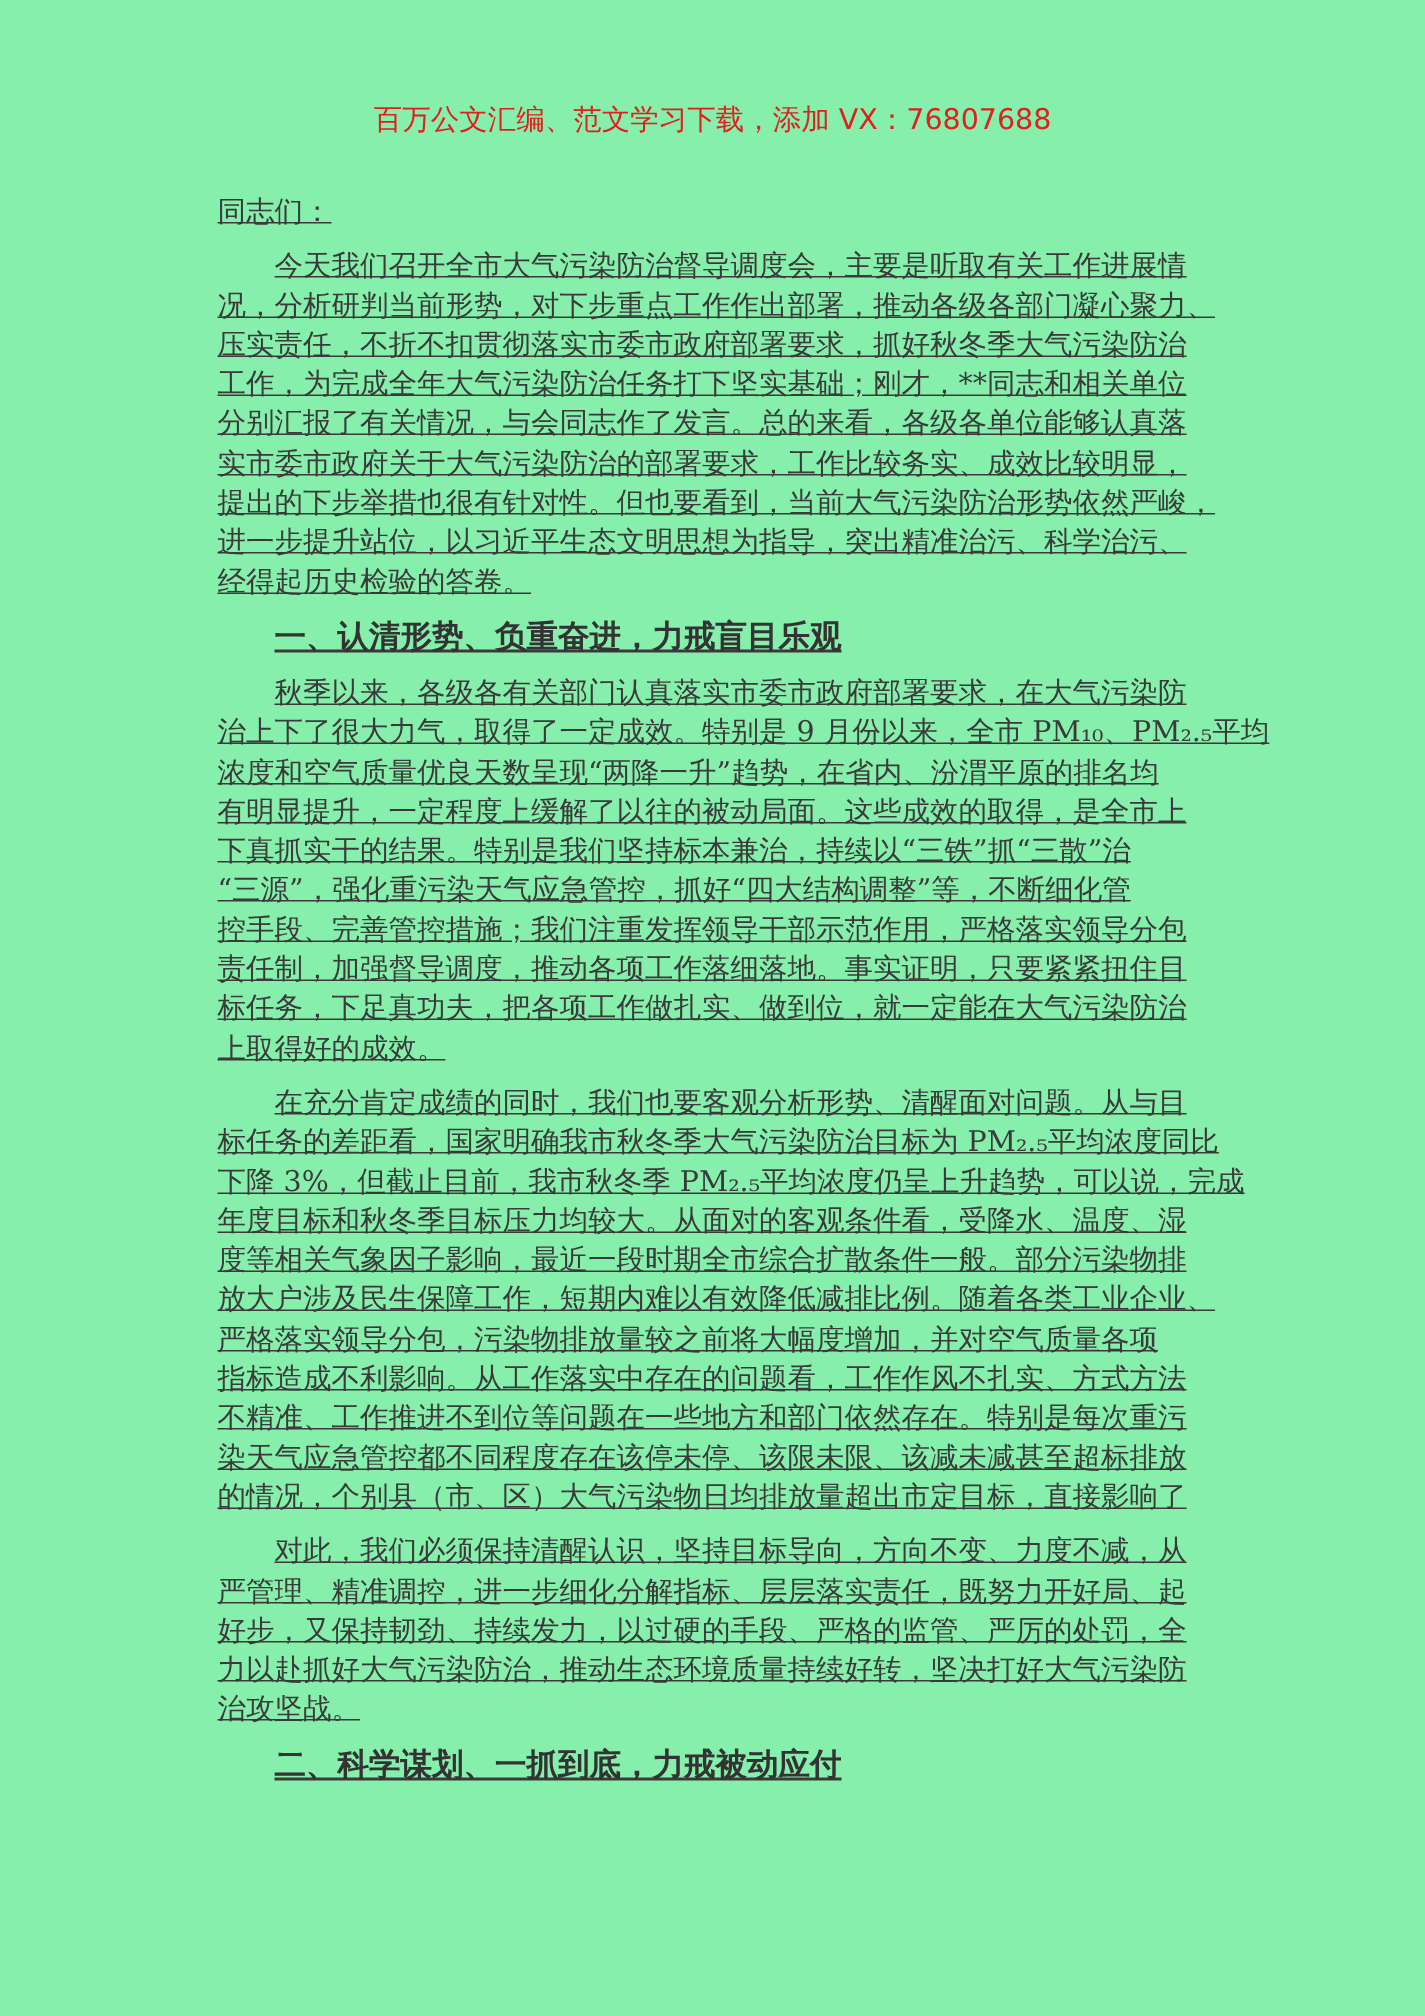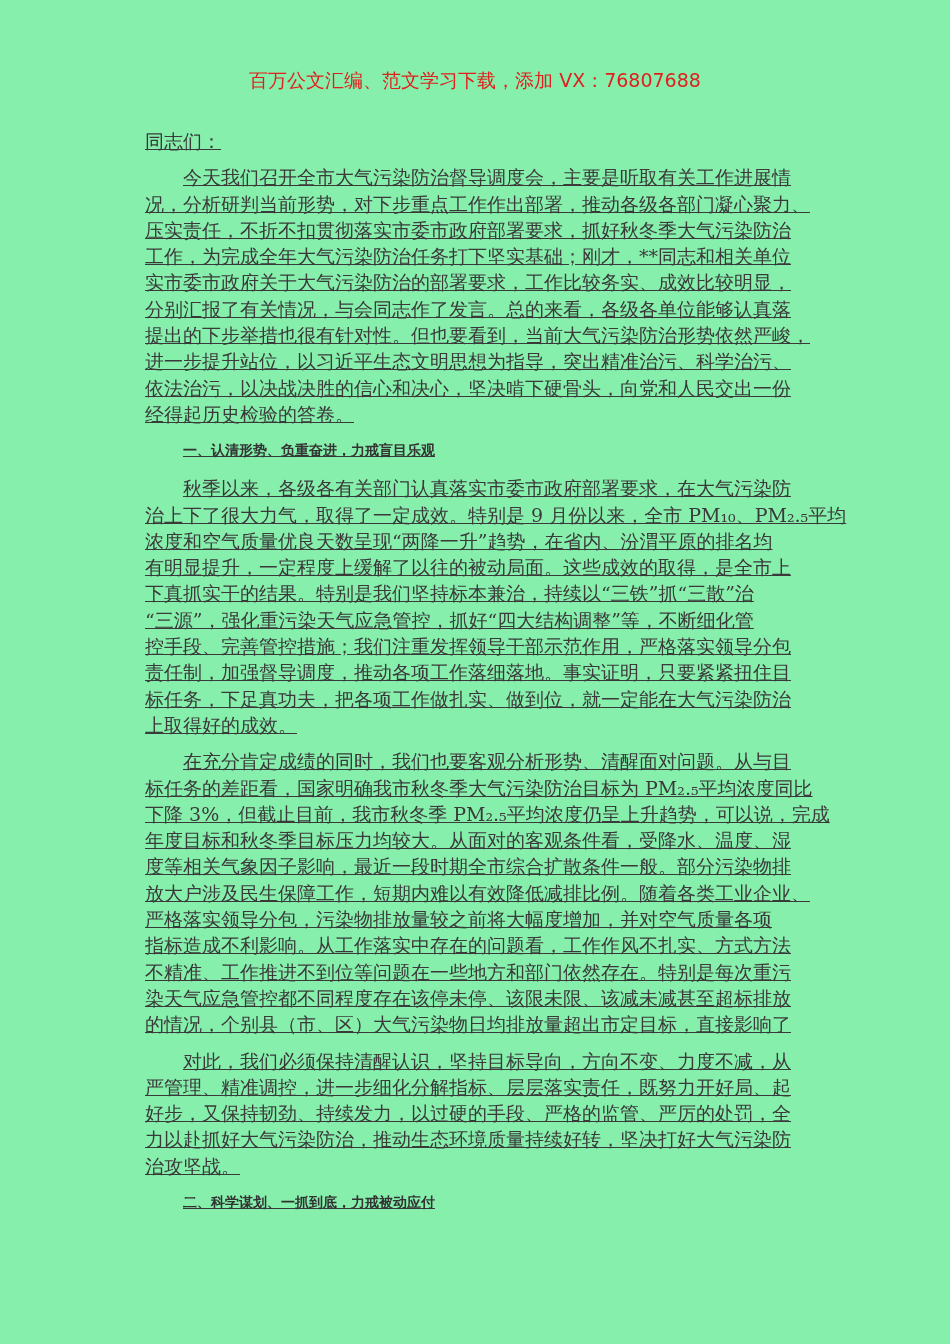--- a/index.html
+++ b/index.html
@@ -13,41 +13,40 @@
     .body {
       position: absolute; left: 145px; top: 128px; width: 665px;
       font-family: "DejaVu Serif", serif; color: #3a3a3a;
       font-size: 19px;
       text-decoration: underline;
     }
     .line { height: 26.3px; line-height: 26.3px; white-space: nowrap; display: block; }
     .salutation { margin-bottom: 10px; }
     .para { margin-bottom: 10px; }
     .indent { padding-left: 38px; }
-    .heading { font-family: "DejaVu Sans", sans-serif; font-weight: bold; color: #333; font-size: 14px; margin-bottom: 12px; padding-left: 38px; height: 26px; line-height: 26px; }
+    .heading { font-family: "DejaVu Sans", sans-serif; font-weight: bold; color: #333; font-size: 21px; margin-bottom: 12px; padding-left: 38px; height: 26px; line-height: 26px; }
   </style>
 </head>
 <body>
 
 <div class="page">
   <div class="banner">百万公文汇编、范文学习下载，添加 VX：76807688</div>
 
   <div class="body">
     <div class="line salutation">同志们：</div>
 
     <div class="para">
       <span class="line indent">今天我们召开全市大气污染防治督导调度会，主要是听取有关工作进展情</span>
       <span class="line">况，分析研判当前形势，对下步重点工作作出部署，推动各级各部门凝心聚力、</span>
       <span class="line">压实责任，不折不扣贯彻落实市委市政府部署要求，抓好秋冬季大气污染防治</span>
       <span class="line">工作，为完成全年大气污染防治任务打下坚实基础；刚才，**同志和相关单位</span>
+      <span class="line">分别汇报了有关情况，与会同志作了发言。总的来看，各级各单位能够认真落</span>
       <span class="line">实市委市政府关于大气污染防治的部署要求，工作比较务实、成效比较明显，</span>
-      <span class="line">分别汇报了有关情况，与会同志作了发言。总的来看，各级各单位能够认真落</span>
       <span class="line">提出的下步举措也很有针对性。但也要看到，当前大气污染防治形势依然严峻，</span>
       <span class="line">进一步提升站位，以习近平生态文明思想为指导，突出精准治污、科学治污、</span>
-      <span class="line">依法治污，以决战决胜的信心和决心，坚决啃下硬骨头，向党和人民交出一份</span>
       <span class="line">经得起历史检验的答卷。</span>
     </div>
 
     <div class="heading">一、认清形势、负重奋进，力戒盲目乐观</div>
 
     <div class="para">
       <span class="line indent">秋季以来，各级各有关部门认真落实市委市政府部署要求，在大气污染防</span>
       <span class="line">治上下了很大力气，取得了一定成效。特别是 9 月份以来，全市 PM₁₀、PM₂.₅平均</span>
       <span class="line">浓度和空气质量优良天数呈现“两降一升”趋势，在省内、汾渭平原的排名均</span>
       <span class="line">有明显提升，一定程度上缓解了以往的被动局面。这些成效的取得，是全市上</span>

